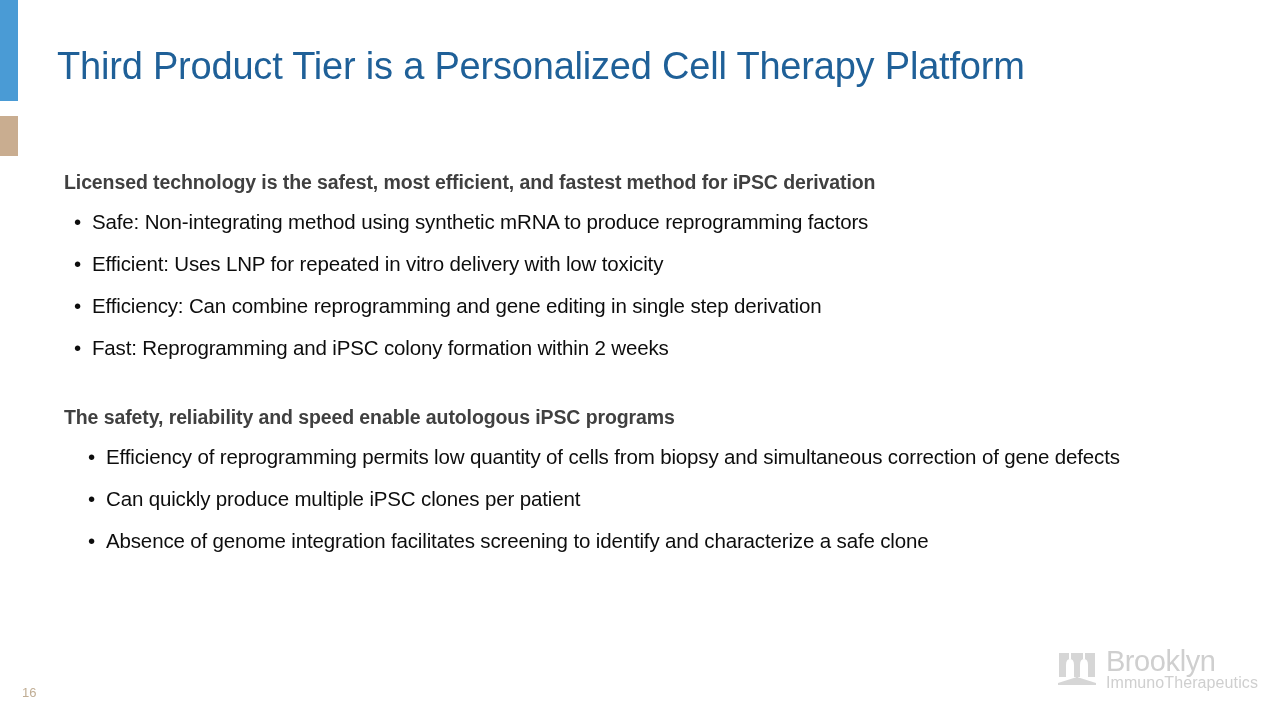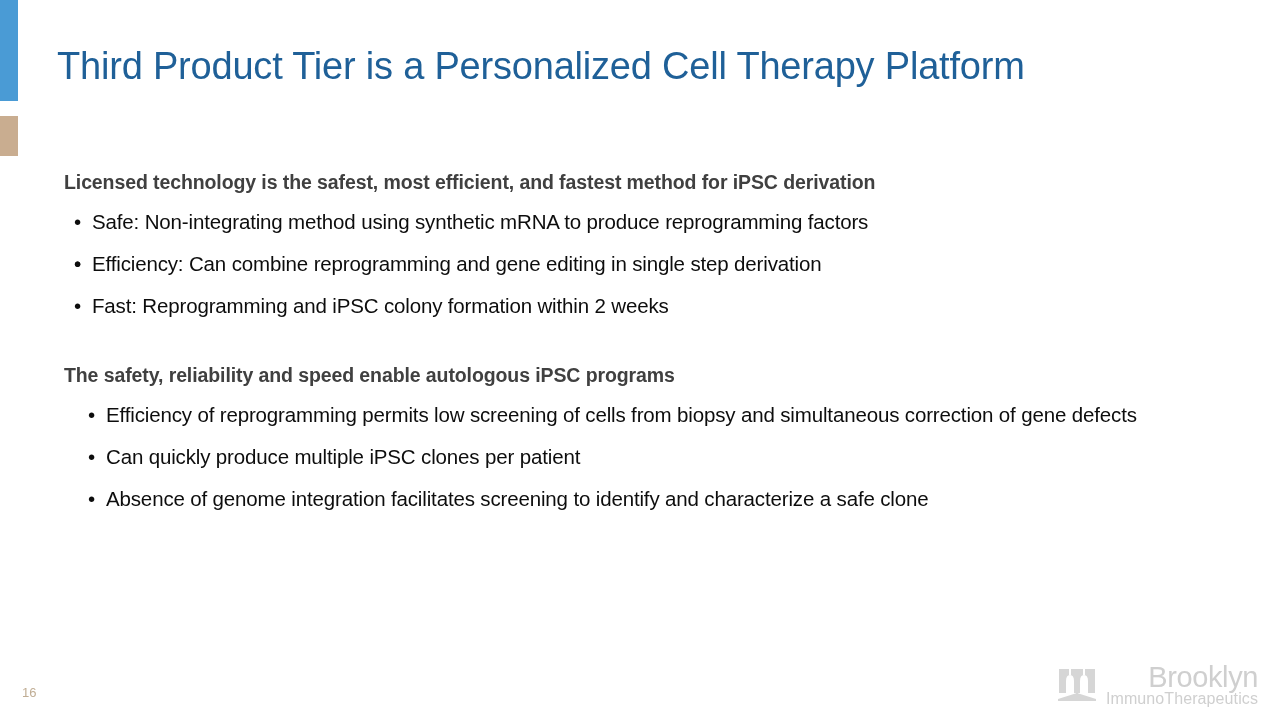--- a/index.html
+++ b/index.html
@@ -112,26 +112,25 @@
     bottom: 20px;
     font-size: 13px;
     color: #C0AD94;
     font-weight: 400;
   }
 
   
   .logo {
     position: absolute;
     right: 22px;
-    bottom: 15px;
+    bottom: 31px;
     display: flex;
     align-items: center;
     gap: 8px;
     opacity: 1;
-    text-align: right;
   }
   .logo-mark {
     width: 42px;
     height: 42px;
     display: block;
   }
   .logo-text {
     display: flex;
     flex-direction: column;
     justify-content: center;
@@ -166,38 +165,39 @@
 
     <div class="section section-1">
       <div class="section-heading">Licensed technology is the safest, most efficient, and fastest method for iPSC derivation</div>
       <ul class="bullets">
         <li class="bullet">
           <span class="dot">•</span>
           <span>Safe: Non-integrating method using synthetic mRNA to produce reprogramming factors</span>
         </li>
         <li class="bullet">
           <span class="dot">•</span>
+          <span>Efficient: Uses LNP for repeated in vitro delivery with low toxicity</span>
         </li>
         <li class="bullet">
           <span class="dot">•</span>
           <span>Efficiency: Can combine reprogramming and gene editing in single step derivation</span>
         </li>
         <li class="bullet">
           <span class="dot">•</span>
           <span>Fast: Reprogramming and iPSC colony formation within 2 weeks</span>
         </li>
       </ul>
     </div>
 
     <div class="section section-2">
       <div class="section-heading">The safety, reliability and speed enable autologous iPSC programs</div>
       <ul class="bullets">
         <li class="bullet">
           <span class="dot">•</span>
-          <span>Efficiency of reprogramming permits low screening of cells from biopsy and simultaneous correction of gene defects</span>
+          <span>Efficiency of reprogramming permits low quantity of cells from biopsy and simultaneous correction of gene defects</span>
         </li>
         <li class="bullet">
           <span class="dot">•</span>
           <span>Can quickly produce multiple iPSC clones per patient</span>
         </li>
         <li class="bullet">
           <span class="dot">•</span>
           <span>Absence of genome integration facilitates screening to identify and characterize a safe clone</span>
         </li>
       </ul>

